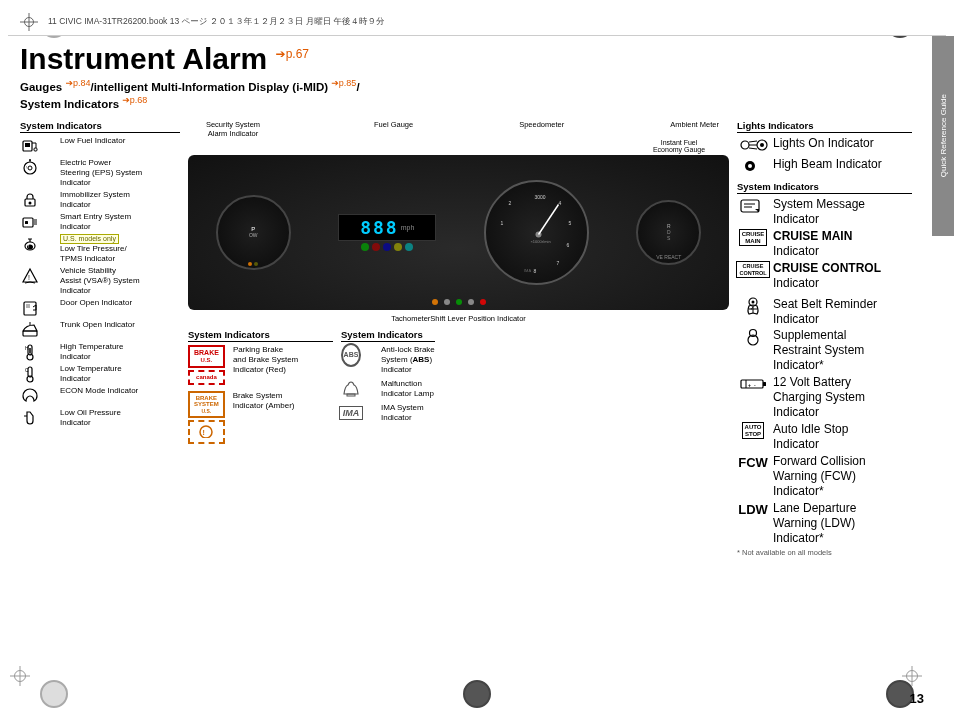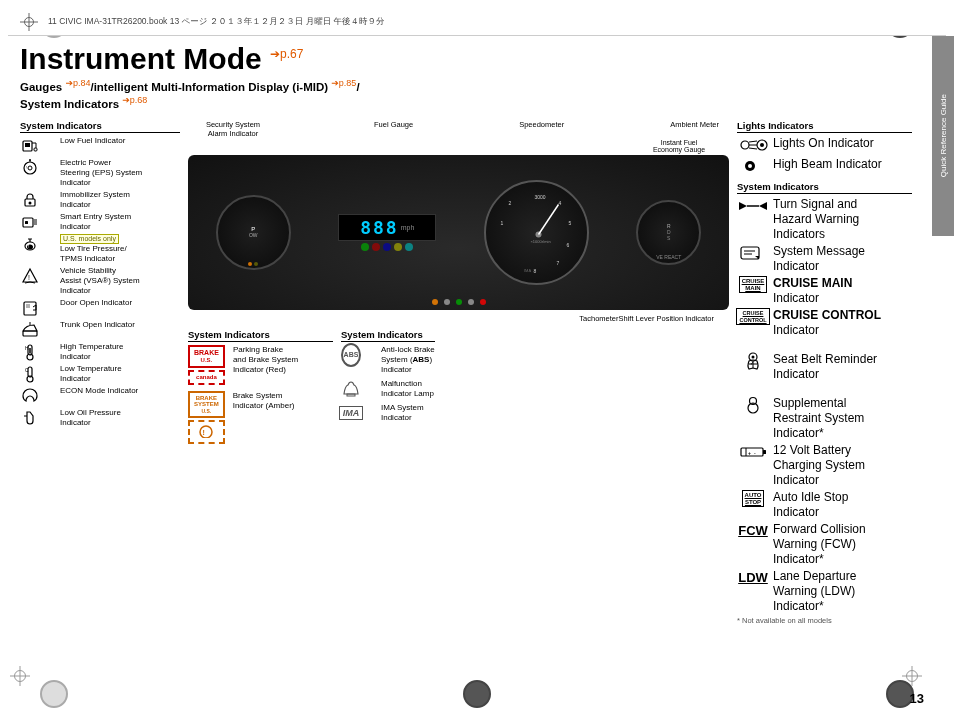--- a/index.html
+++ b/index.html
@@ -181,21 +181,20 @@
     }
     .ri-icon {
       width: 32px;
       height: 18px;
       flex-shrink: 0;
       display: flex;
       align-items: center;
       justify-content: center;
       font-size: 9px;
       font-weight: bold;
-      text-decoration: underline;
     }
     .ri-label {
       font-size: 12px;
       color: #000;
       line-height: 1.25;
     }
     .us-only-badge {
       background: #ffd;
       border: 1px solid #aa0;
       font-size: 7px;
@@ -337,21 +336,21 @@
   <span class="header-text">11 CIVIC IMA-31TR26200.book  13 ページ  ２０１３年１２月２３日  月曜日  午後４時９分</span>
 </div>
 
 <div class="right-tab">
   <span>Quick Reference Guide</span>
 </div>
 
 <div class="main-content">
 
   <h1>
-    <span>Instrument Mode</span>
+    <span>Instrument Alarm</span>
     <span class="page-ref"> ➔p.67</span>
   </h1>
   <div class="subtitle">
     Gauges <span class="page-ref">➔p.84</span>/intelligent Multi-Information Display (i-MID) <span class="page-ref">➔p.85</span>/<br>
     System Indicators <span class="page-ref">➔p.68</span>
   </div>
 
   <div class="content-grid">
 
     <div class="col-left">
@@ -582,21 +581,21 @@
 
         <div style="position:absolute;bottom:5px;left:50%;transform:translateX(-50%);display:flex;gap:6px;align-items:center;">
           <div style="width:6px;height:6px;background:#f80;border-radius:50%;opacity:0.8;"></div>
           <div style="width:6px;height:6px;background:#888;border-radius:50%;"></div>
           <div style="width:6px;height:6px;background:#0a0;border-radius:50%;opacity:0.8;"></div>
           <div style="width:6px;height:6px;background:#888;border-radius:50%;"></div>
           <div style="width:6px;height:6px;background:#f00;border-radius:50%;opacity:0.8;"></div>
         </div>
       </div>
 
-      <div style="display:flex;justify-content:flex-end;font-size:7.5px;padding:0 15px;margin-bottom:6px;">
+      <div style="display:flex;justify-content:center;font-size:7.5px;padding:0 15px;margin-bottom:6px;">
         <span>Tachometer</span>
         <span>Shift Lever Position Indicator</span>
       </div>
 
       <div style="display:flex;gap:8px;">
 
         <div style="width:145px;flex-shrink:0;">
           <div class="section-title">System Indicators</div>
           <div class="brake-item" style="margin-bottom:6px;">
             <div style="display:flex;flex-direction:column;gap:2px;flex-shrink:0;">
@@ -676,59 +675,48 @@
               <circle cx="8" cy="8" r="2" fill="#fff"></circle>
             </svg>
           </div>
           <div class="ri-label">High Beam Indicator</div>
         </div>
       </div>
 
       <div class="right-indicators-section">
         <div class="section-title">System Indicators</div>
 
-        <div class="indicator-item-right" style="margin-bottom:2px;">
-          <div class="ri-icon">
-            <svg width="32" height="16" viewBox="0 0 32 16">
-              <polygon points="2,4 10,8 2,12" fill="#000"></polygon>
-              <line x1="10" y1="8" x2="16" y2="8" stroke="#000" stroke-width="1.5"></line>
-              <polygon points="30,4 22,8 30,12" fill="#000"></polygon>
-              <line x1="22" y1="8" x2="16" y2="8" stroke="#000" stroke-width="1.5"></line>
-            </svg>
-          </div>
-          <div class="ri-label">Turn Signal and<br>Hazard Warning<br>Indicators</div>
-        </div>
 
         <div class="indicator-item-right" style="margin-bottom:2px;">
           <div class="ri-icon">
             <svg width="28" height="16" viewBox="0 0 28 16">
               <rect x="2" y="2" width="18" height="12" rx="2" fill="none" stroke="#000" stroke-width="1.2"></rect>
               <line x1="5" y1="6" x2="16" y2="6" stroke="#000" stroke-width="1"></line>
               <line x1="5" y1="9" x2="13" y2="9" stroke="#000" stroke-width="1"></line>
               <polygon points="16,11 20,14 20,11" fill="#000"></polygon>
             </svg>
           </div>
           <div class="ri-label">System Message<br>Indicator</div>
         </div>
 
         <div class="indicator-item-right" style="margin-bottom:2px;">
           <div class="ri-icon">
             <div style="border:1.5px solid #000;padding:1px 2px;font-size:6px;font-weight:bold;line-height:1.1;text-align:center;">CRUISE<br>MAIN</div>
           </div>
           <div class="ri-label"><b>CRUISE MAIN</b><br>Indicator</div>
         </div>
 
-        <div class="indicator-item-right" style="margin-bottom:14px;">
+        <div class="indicator-item-right" style="margin-bottom:6px;">
           <div class="ri-icon">
             <div style="border:1.5px solid #000;padding:1px 2px;font-size:5.5px;font-weight:bold;line-height:1.1;text-align:center;">CRUISE<br>CONTROL</div>
           </div>
           <div class="ri-label"><b>CRUISE CONTROL</b><br>Indicator</div>
         </div>
 
-        <div class="indicator-item-right" style="margin-bottom:14px;">
+        <div class="indicator-item-right" style="margin-bottom:1px;">
           <div class="ri-icon">
             <svg width="22" height="18" viewBox="0 0 22 18">
               <circle cx="11" cy="5" r="4" fill="none" stroke="#000" stroke-width="1.2"></circle>
               <circle cx="11" cy="5" r="1.5" fill="#000"></circle>
               <path d="M7 9 Q5 14 7 17 L11 16 L15 17 Q17 14 15 9 Q13 8 11 8 Q9 8 7 9Z" fill="none" stroke="#000" stroke-width="1.2"></path>
               <line x1="11" y1="9" x2="11" y2="16" stroke="#000" stroke-width="1"></line>
               <path d="M7 12 L15 12" stroke="#000" stroke-width="1"></path>
               <text x="8" y="13" font-size="5" fill="#000">✓</text>
             </svg>
           </div>

